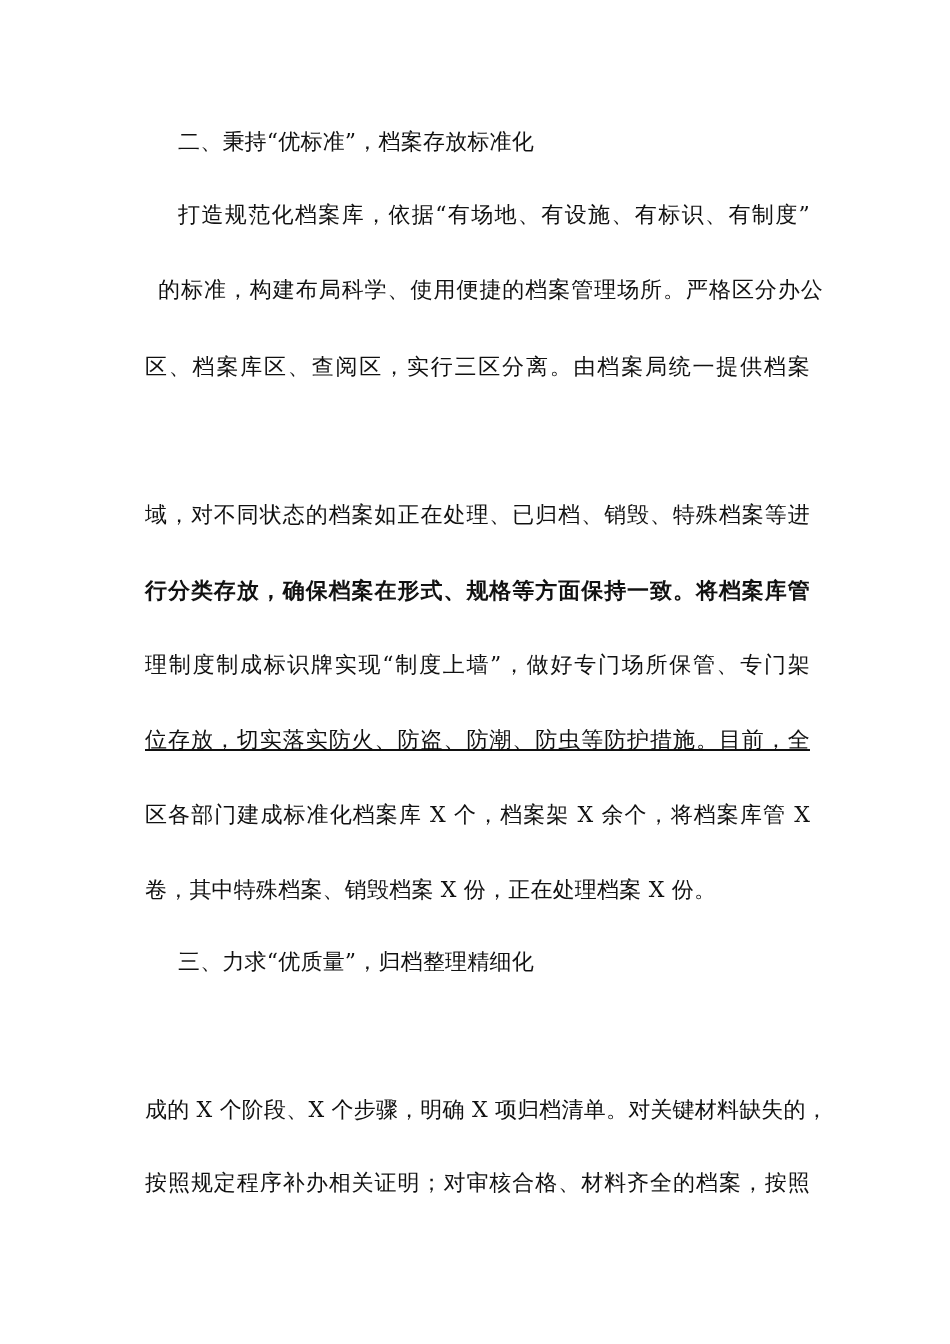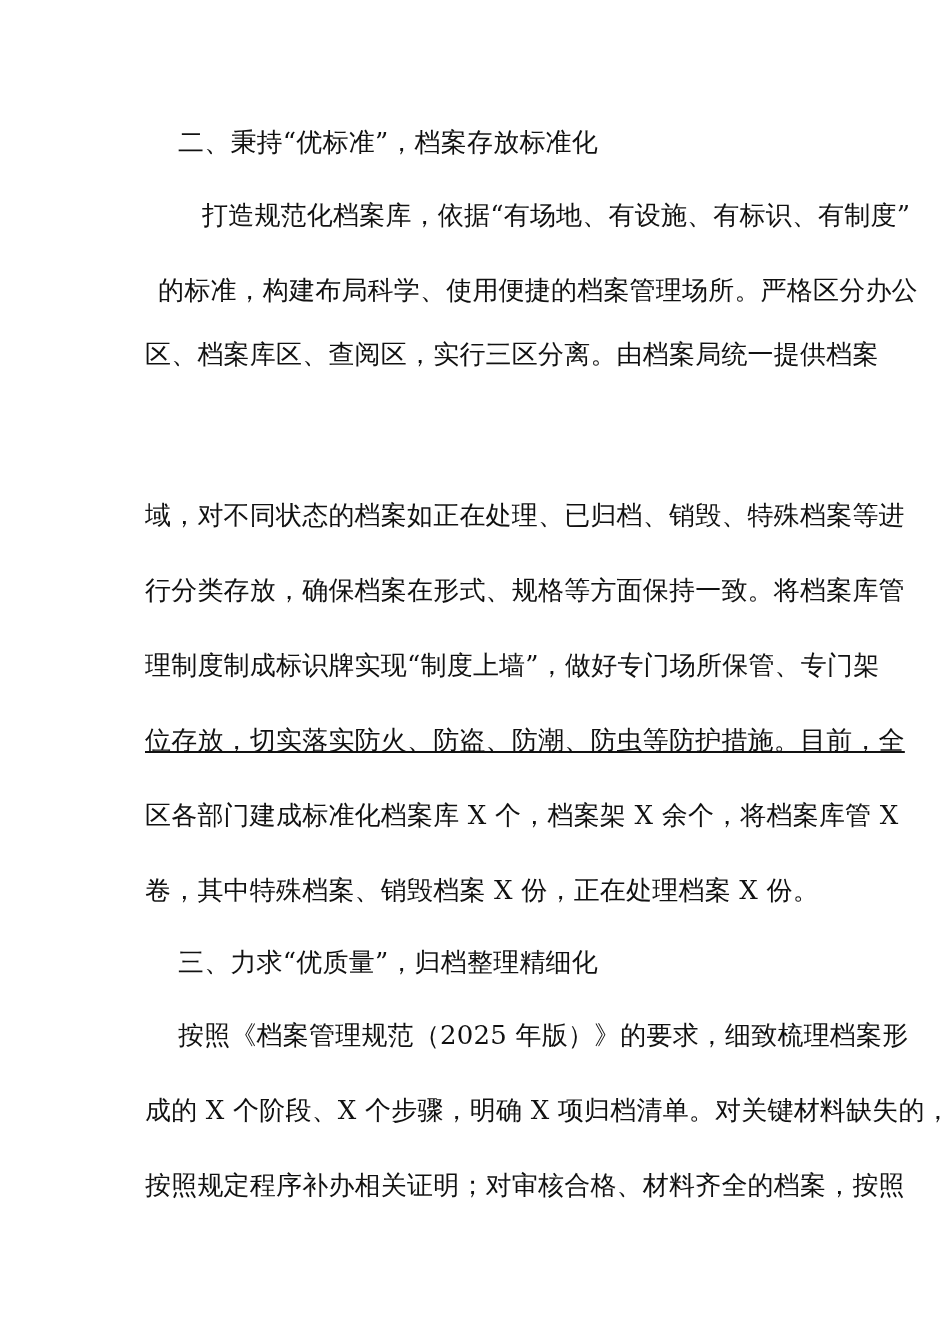--- a/index.html
+++ b/index.html
@@ -18,42 +18,41 @@
     .page {
       position: absolute;
       left: 0; top: 0;
       width: 950px; height: 1344px;
       background: #ffffff;
     }
     .line {
       position: absolute;
       left: 145px;
       width: 665px;
-      font-size: 26px;
+      font-size: 22px;
       line-height: 30px;
       white-space: nowrap;
       letter-spacing: 0.2px;
     }
     .line.indent { left: 178px; width: 632px; }
     .line.justify {
       text-align: justify;
       text-align-last: justify;
     }
   </style>
 </head>
 <body>
 
 <div class="page">
   <div class="line indent" style="top: 127px;">二、秉持“优标准”，档案存放标准化</div>
-  <div class="line indent justify" style="top: 200px; margin-left: 24px;">打造规范化档案库，依据“有场地、有设施、有标识、有制度”</div>
+  <div class="line indent justify" style="top: 200px;">打造规范化档案库，依据“有场地、有设施、有标识、有制度”</div>
   <div class="line justify" style="top: 275px; margin-left: 13px;">的标准，构建布局科学、使用便捷的档案管理场所。严格区分办公</div>
-  <div class="line justify" style="top: 339px;">区、档案库区、查阅区，实行三区分离。由档案局统一提供档案</div>
+  <div class="line justify" style="top: 352px;">区、档案库区、查阅区，实行三区分离。由档案局统一提供档案</div>
   <div class="line justify" style="top: 500px;">域，对不同状态的档案如正在处理、已归档、销毁、特殊档案等进</div>
-  <div class="line justify" style="top: 575px;">行分类存放，确保档案在形式、规格等方面保持一致。将档案库管</div>
+  <div class="line justify" style="top: 575px; font-weight: bold;">行分类存放，确保档案在形式、规格等方面保持一致。将档案库管</div>
   <div class="line justify" style="top: 650px;">理制度制成标识牌实现“制度上墙”，做好专门场所保管、专门架</div>
   <div class="line justify" style="top: 725px; text-decoration: underline;">位存放，切实落实防火、防盗、防潮、防虫等防护措施。目前，全</div>
   <div class="line justify" style="top: 800px;">区各部门建成标准化档案库 X 个，档案架 X 余个，将档案库管 X</div>
   <div class="line" style="top: 875px;">卷，其中特殊档案、销毁档案 X 份，正在处理档案 X 份。</div>
   <div class="line indent" style="top: 947px;">三、力求“优质量”，归档整理精细化</div>
-  <div class="line indent justify" style="top: 1020px;">按照《档案管理规范（2025 年版）》的要求，细致梳理档案形</div>
   <div class="line justify" style="top: 1095px;">成的 X 个阶段、X 个步骤，明确 X 项归档清单。对关键材料缺失的，</div>
-  <div class="line justify" style="top: 1170px;">按照规定程序补办相关证明；对审核合格、材料齐全的档案，按照</div>
+  <div class="line justify" style="top: 1170px; font-family: Liberation Mono, monospace;">按照规定程序补办相关证明；对审核合格、材料齐全的档案，按照</div>
 </div>
 
 </body></html>

